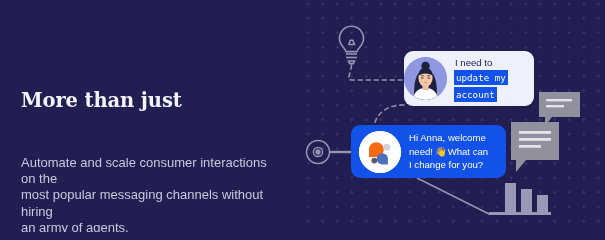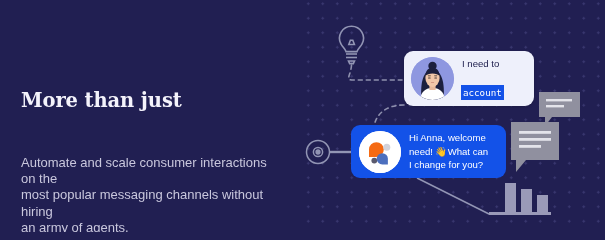--- a/index.html
+++ b/index.html
@@ -54,21 +54,21 @@
 
   
   #user-bubble {
     position:absolute;
     left:404px; top:51px;
     width:130px; height:55px;
     background:#eef0fb;
     border-radius:9px;
     display:flex;
     align-items:center;
-    padding:0 7px;
+    padding:0 0;
     box-shadow:0 1px 3px rgba(0,0,0,0.18);
   }
   #user-avatar {
     width:43px; height:43px;
     border-radius:50%;
     background:#8e97e0;
     overflow:hidden;
     flex:0 0 auto;
     position:relative;
   }
@@ -201,21 +201,21 @@
 
         <rect x="17" y="20.4" width="2.7" height="1.1" rx="0.5" fill="#4a3b35"></rect>
         <rect x="23.3" y="20.4" width="2.7" height="1.1" rx="0.5" fill="#4a3b35"></rect>
         <rect x="16.8" y="18.4" width="3.1" height="0.8" rx="0.4" fill="#2e2520"></rect>
         <rect x="23.1" y="18.4" width="3.1" height="0.8" rx="0.4" fill="#2e2520"></rect>
         <rect x="19.8" y="25.2" width="3.4" height="0.9" rx="0.45" fill="#c98877"></rect>
       </svg>
     </div>
     <div id="user-msg">
       <span class="plain">I need to</span>
-      <br>
+      <span class="hl">update my</span><br>
       <span class="hl">account</span>
     </div>
   </div>
 
   <div id="bot-bubble">
     <div id="bot-avatar">
       <svg viewBox="0 0 42 42" width="42" height="42">
         <circle cx="21" cy="21" r="21" fill="#ffffff"></circle>
         <path d="M10 18.6 a7.4 7.4 0 1 1 7.4 7.4 h-7.4 z" fill="#f56a13"></path>
         <circle cx="27.8" cy="16.3" r="3.5" fill="#d2d2da"></circle>

